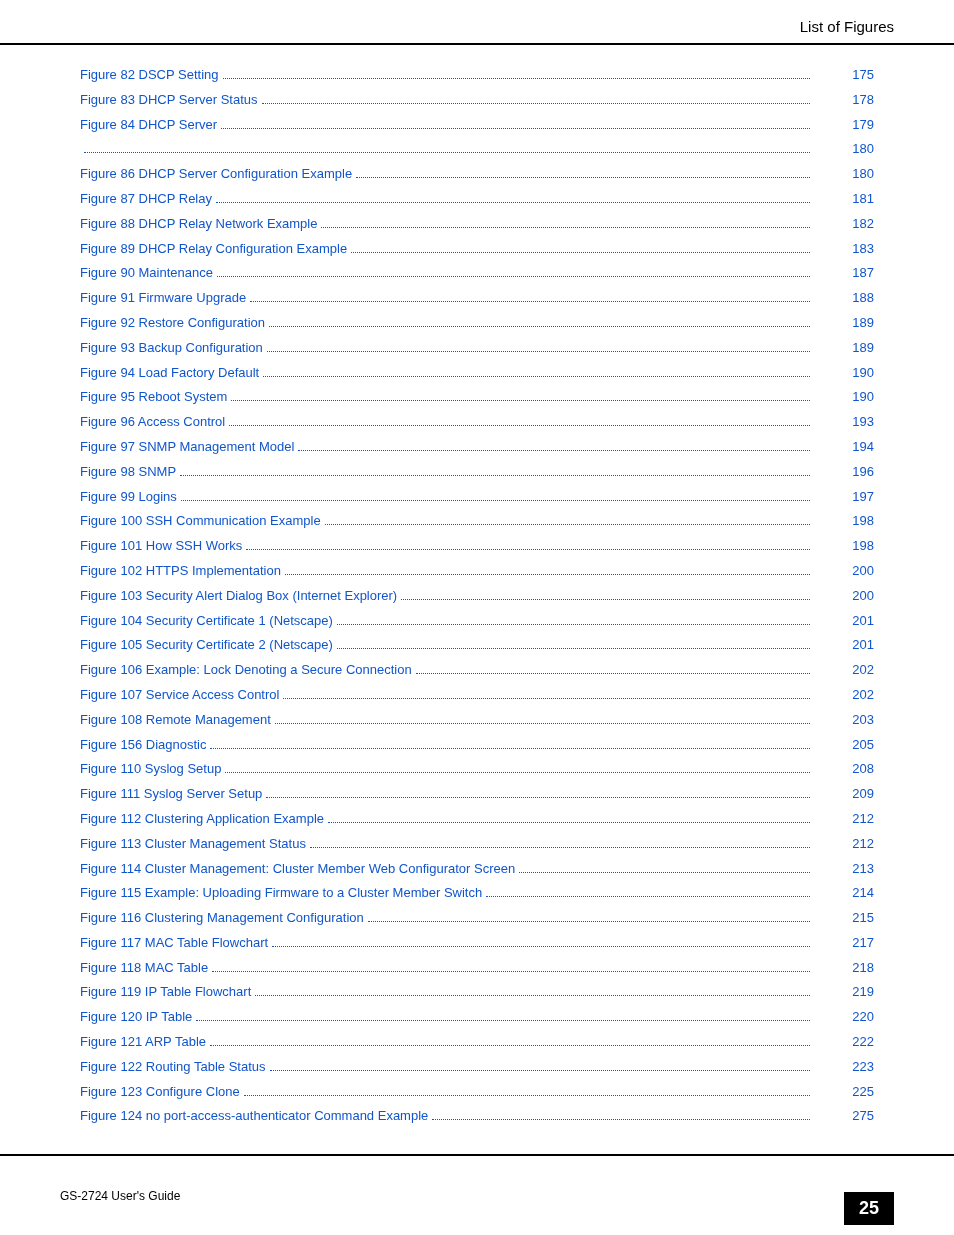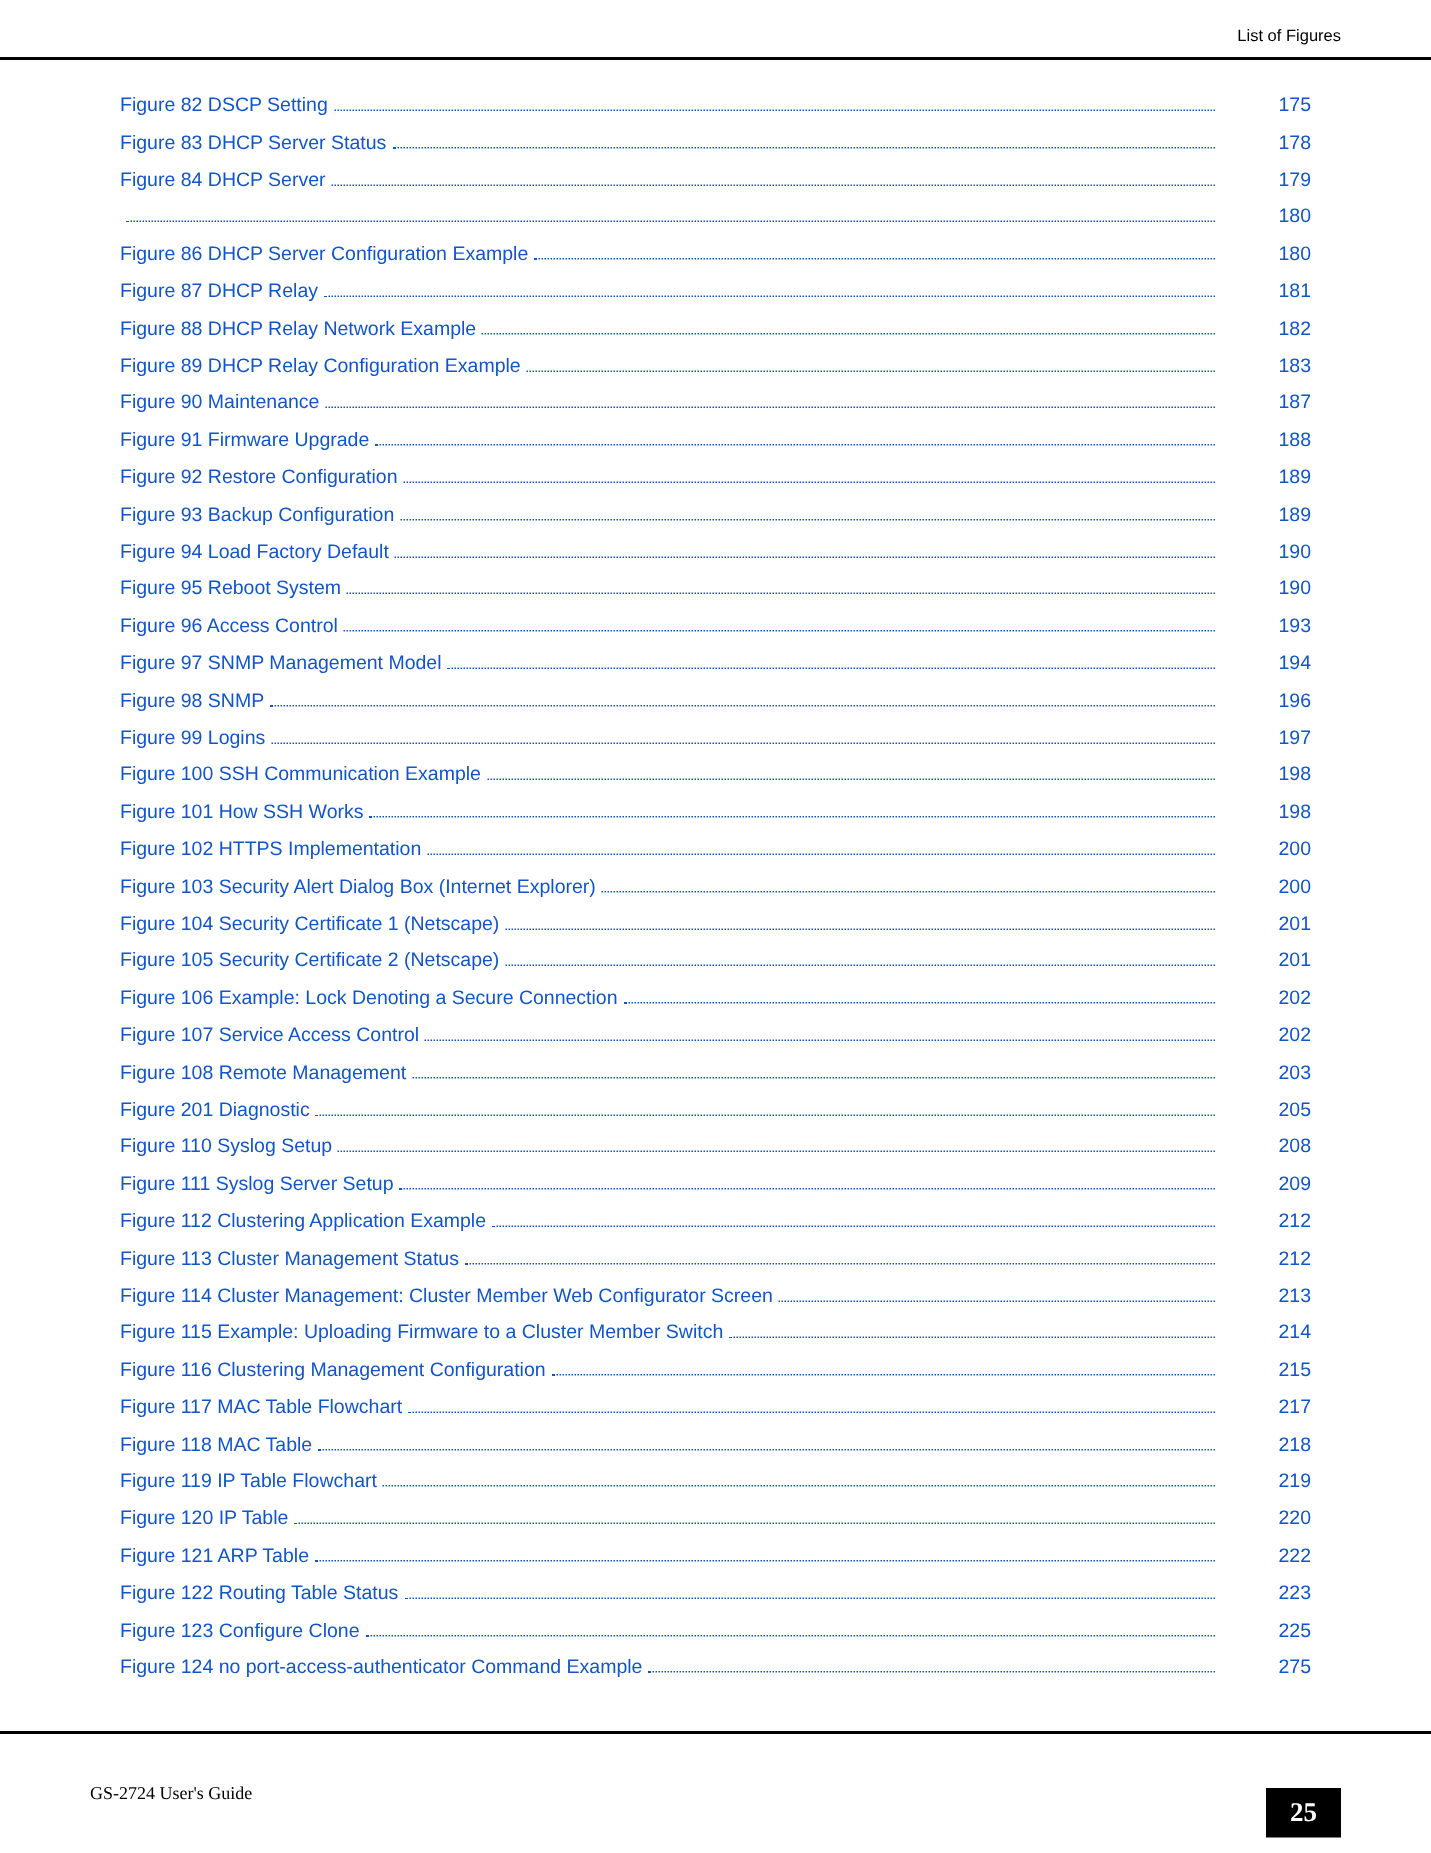--- a/index.html
+++ b/index.html
@@ -23,21 +23,21 @@
       background: #fff;
     }
     .header {
       display: flex;
       justify-content: flex-end;
       padding: 18px 60px 8px 60px;
       border-bottom: 2px solid #000;
       margin-bottom: 20px;
     }
     .header-title {
-      font-size: 11px;
+      font-size: 15px;
       color: #000;
       font-weight: normal;
     }
     .content {
       padding: 0 80px 20px 80px;
     }
     .toc-entry {
       display: flex;
       align-items: baseline;
       margin-bottom: 4px;
@@ -67,21 +67,20 @@
     .footer {
       position: absolute;
       bottom: 0;
       left: 0;
       right: 0;
       display: flex;
       align-items: center;
       justify-content: space-between;
       padding: 10px 60px;
       border-top: 2px solid #000;
-      font-family: Liberation Serif, serif;
     }
     .footer-left {
       font-size: 12px;
       color: #000;
     }
     .footer-right {
       background: #000;
       color: #fff;
       font-size: 18px;
       font-weight: bold;
@@ -229,21 +228,21 @@
         <a class="toc-link" href="#">Figure 107 Service Access Control</a>
         <span class="toc-dots"></span>
         <a class="toc-page" href="#">202</a>
       </div>
       <div class="toc-entry">
         <a class="toc-link" href="#">Figure 108 Remote Management</a>
         <span class="toc-dots"></span>
         <a class="toc-page" href="#">203</a>
       </div>
       <div class="toc-entry">
-        <a class="toc-link" href="#">Figure 201 Diagnostic</a>
+        <a class="toc-link" href="#">Figure 156 Diagnostic</a>
         <span class="toc-dots"></span>
         <a class="toc-page" href="#">205</a>
       </div>
       <div class="toc-entry">
         <a class="toc-link" href="#">Figure 110 Syslog Setup</a>
         <span class="toc-dots"></span>
         <a class="toc-page" href="#">208</a>
       </div>
       <div class="toc-entry">
         <a class="toc-link" href="#">Figure 111 Syslog Server Setup</a>

